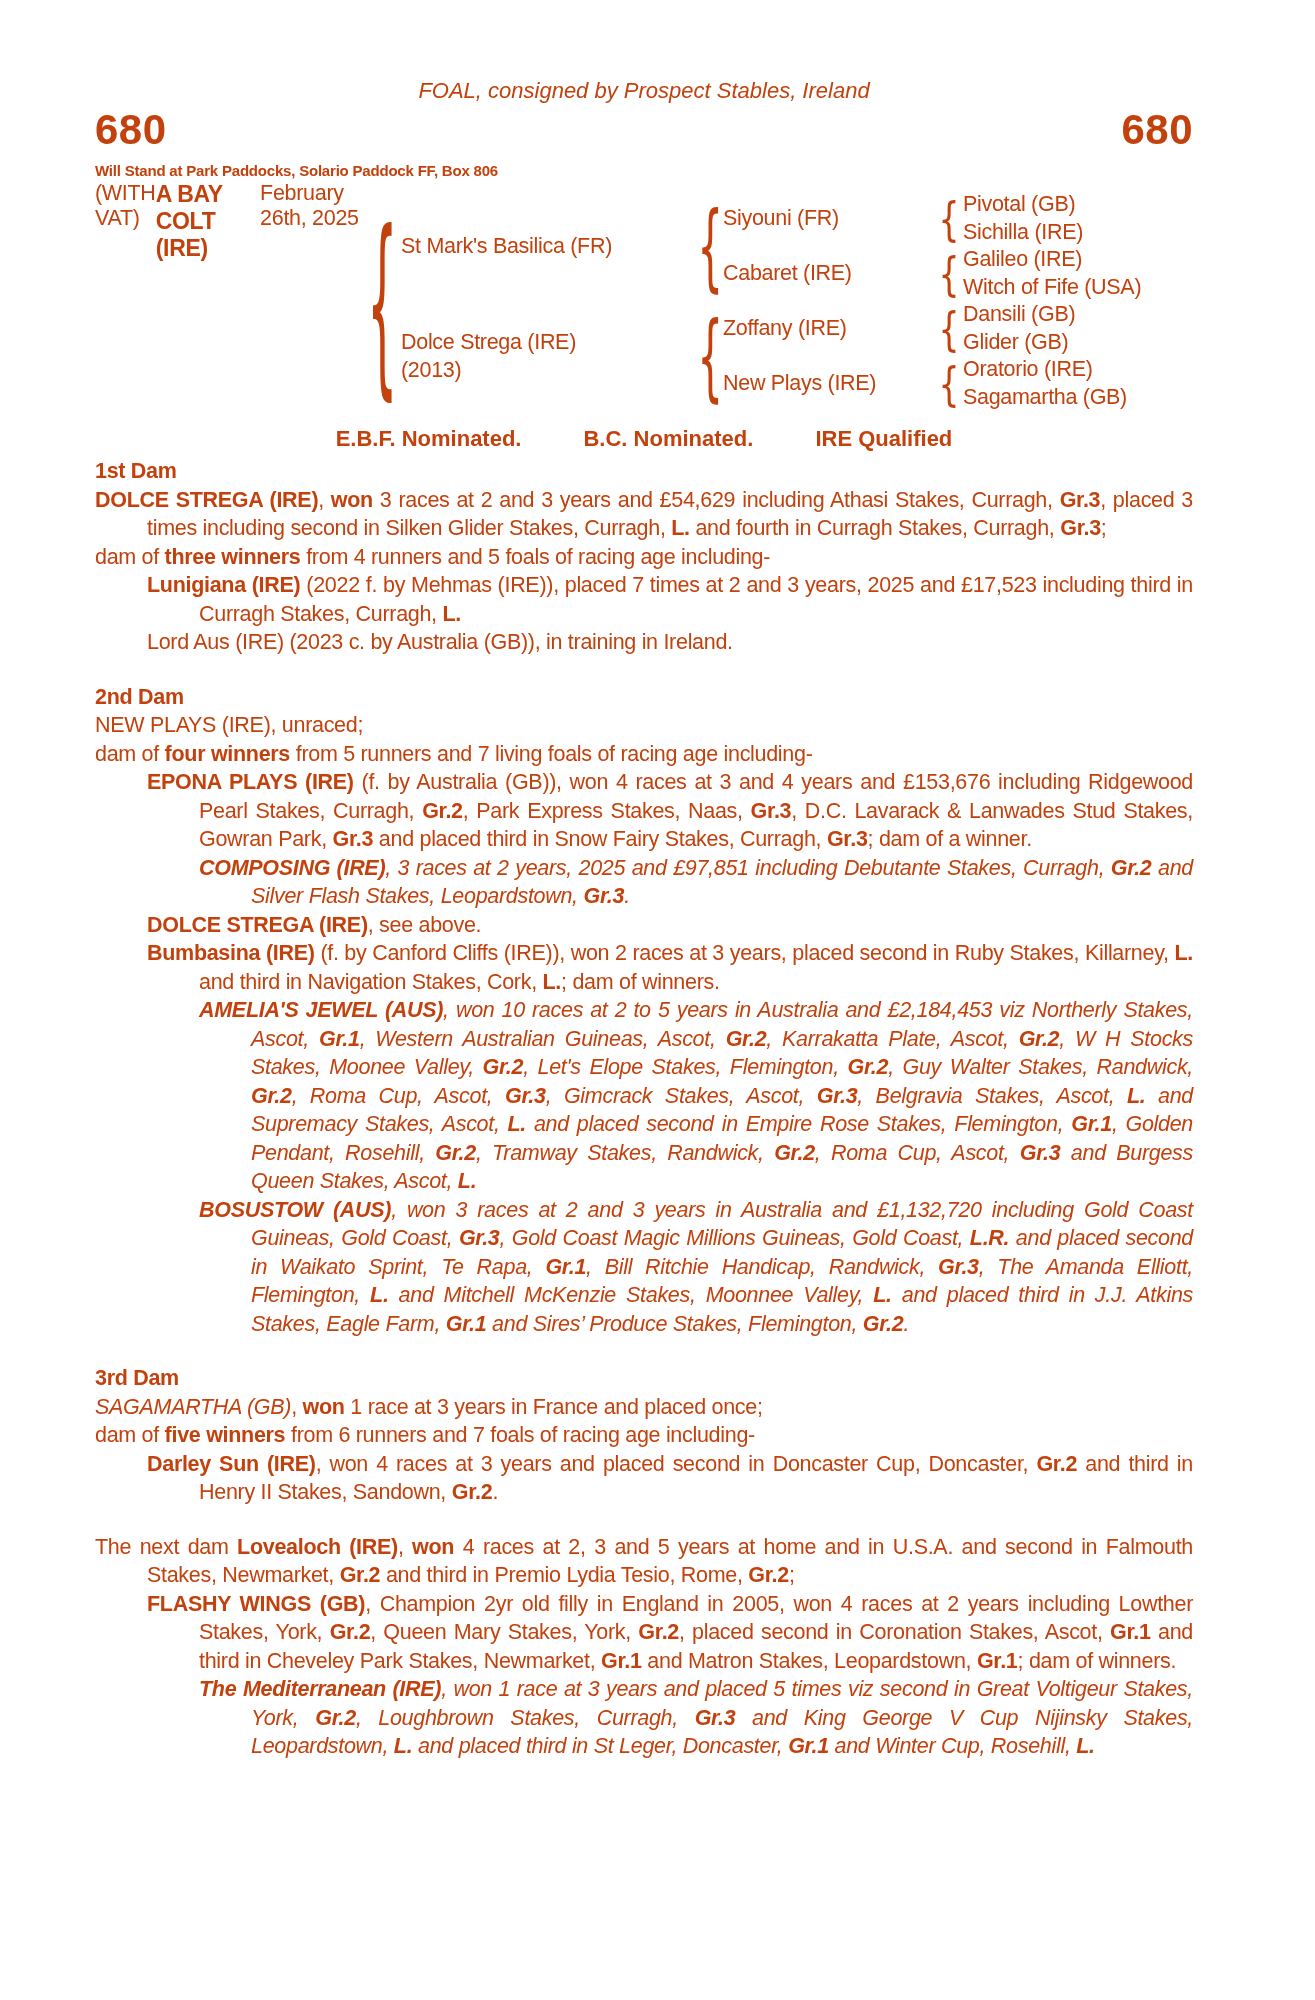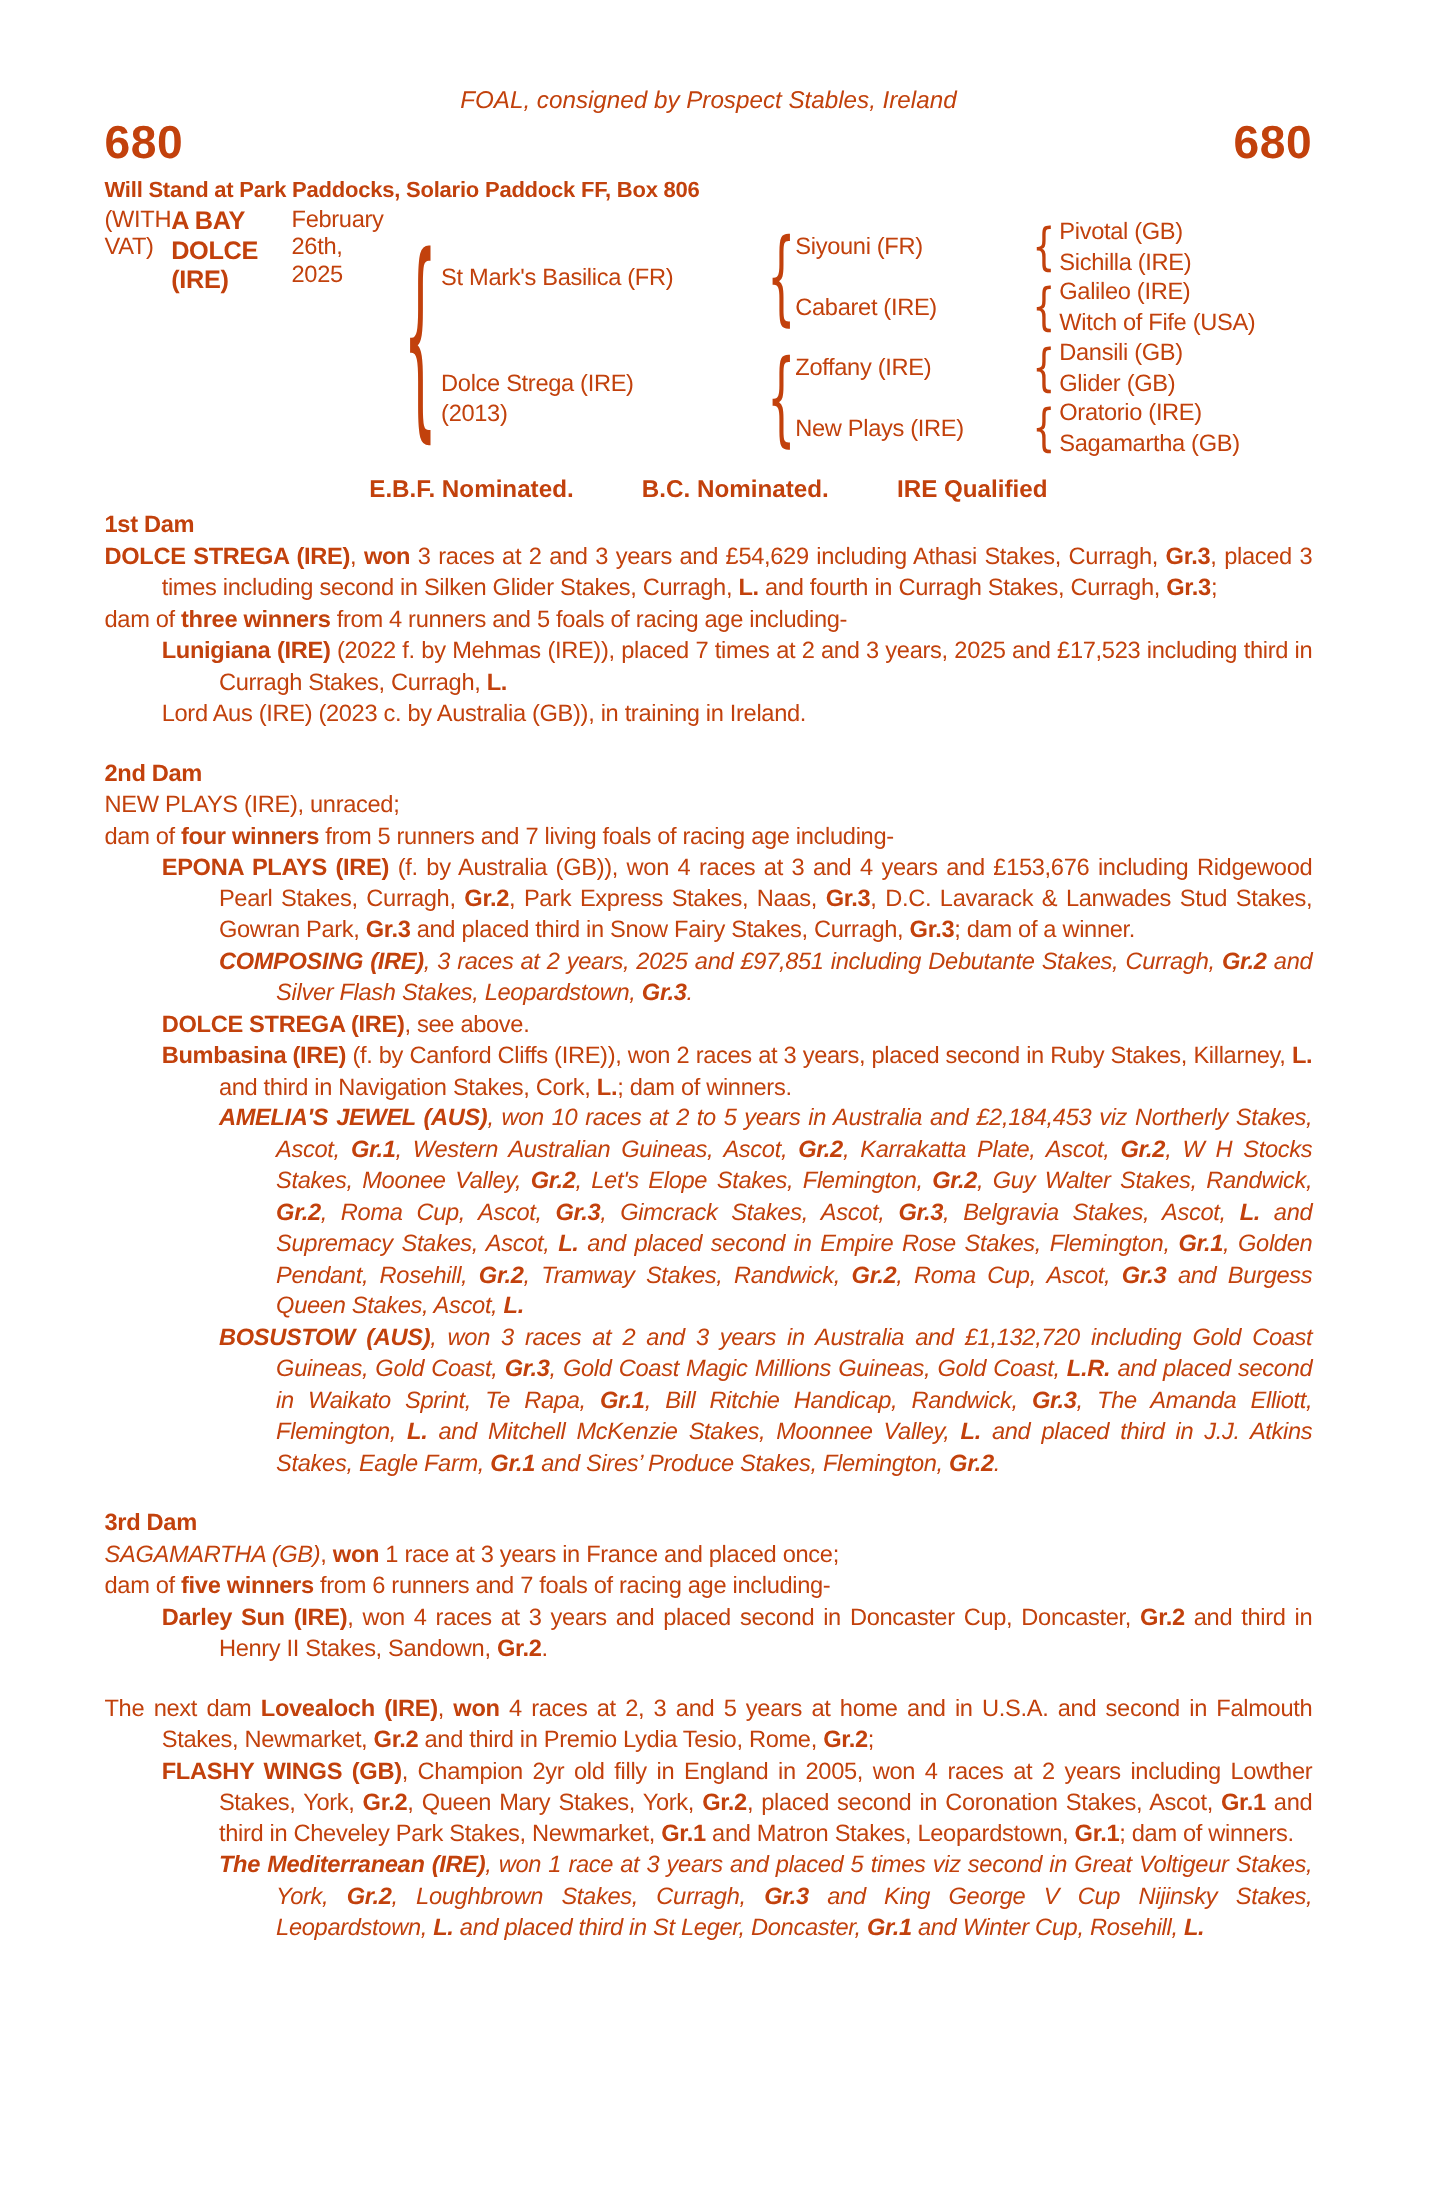--- a/index.html
+++ b/index.html
@@ -4,21 +4,21 @@
 <style>
   html,body{margin:0;padding:0;background:#ffffff;}
   .page{
     width:1315px;height:2000px;background:#fff;color:#c2410c;
     font-family:"Liberation Sans","DejaVu Sans",sans-serif;
     box-sizing:border-box;padding:0 122px 0 95px;overflow:hidden;position:relative;
   }
   .consign{margin-top:78px;text-align:center;font-style:italic;font-size:22px;line-height:26px;}
   .lotrow{margin-top:4px;display:flex;justify-content:space-between;align-items:flex-start;}
   .lot{font-size:42px;font-weight:bold;line-height:44px;letter-spacing:0.5px;}
-  .stand{margin-top:10px;font-weight:bold;font-size:20px;letter-spacing:-0.2px;}
+  .stand{margin-top:10px;font-weight:bold;font-size:15px;letter-spacing:-0.2px;}
 
   .pedigree{
     margin-top:12px;display:grid;
     grid-template-columns:268px 38px 296px 26px 212px 28px 1fr;
     grid-template-rows:repeat(8,27.5px);
     font-size:21.5px;letter-spacing:-0.3px;
   }
   .pcell{display:flex;align-items:center;}
   .identity{flex-direction:row;align-items:flex-start;justify-content:center;row-gap:5px;position:relative;top:-10px;}
   .horse-name{font-weight:bold;font-size:23px;}
@@ -53,21 +53,21 @@
     <div class="lot">680</div>
     <div class="lot">680</div>
   </div>
 
   <div class="stand">Will Stand at Park Paddocks, Solario Paddock FF, Box 806</div>
 
   <div class="pedigree">
 
     <div class="pcell identity" style="grid-area:1/1/9/2">
       <div>(WITH VAT)</div>
-      <div class="horse-name">A BAY DOLCE (IRE)</div>
+      <div class="horse-name">A BAY COLT (IRE)</div>
       <div>February 26th, 2025</div>
     </div>
 
     <div class="brace b1" style="grid-area:1/2/9/3">
         <span>{</span>
       </div>
 
     <div class="pcell" style="grid-area:1/3/5/4">St Mark's Basilica (FR)</div>
     <div class="pcell damblock" style="grid-area:5/3/9/4">
       <div>Dolce Strega (IRE)</div>

